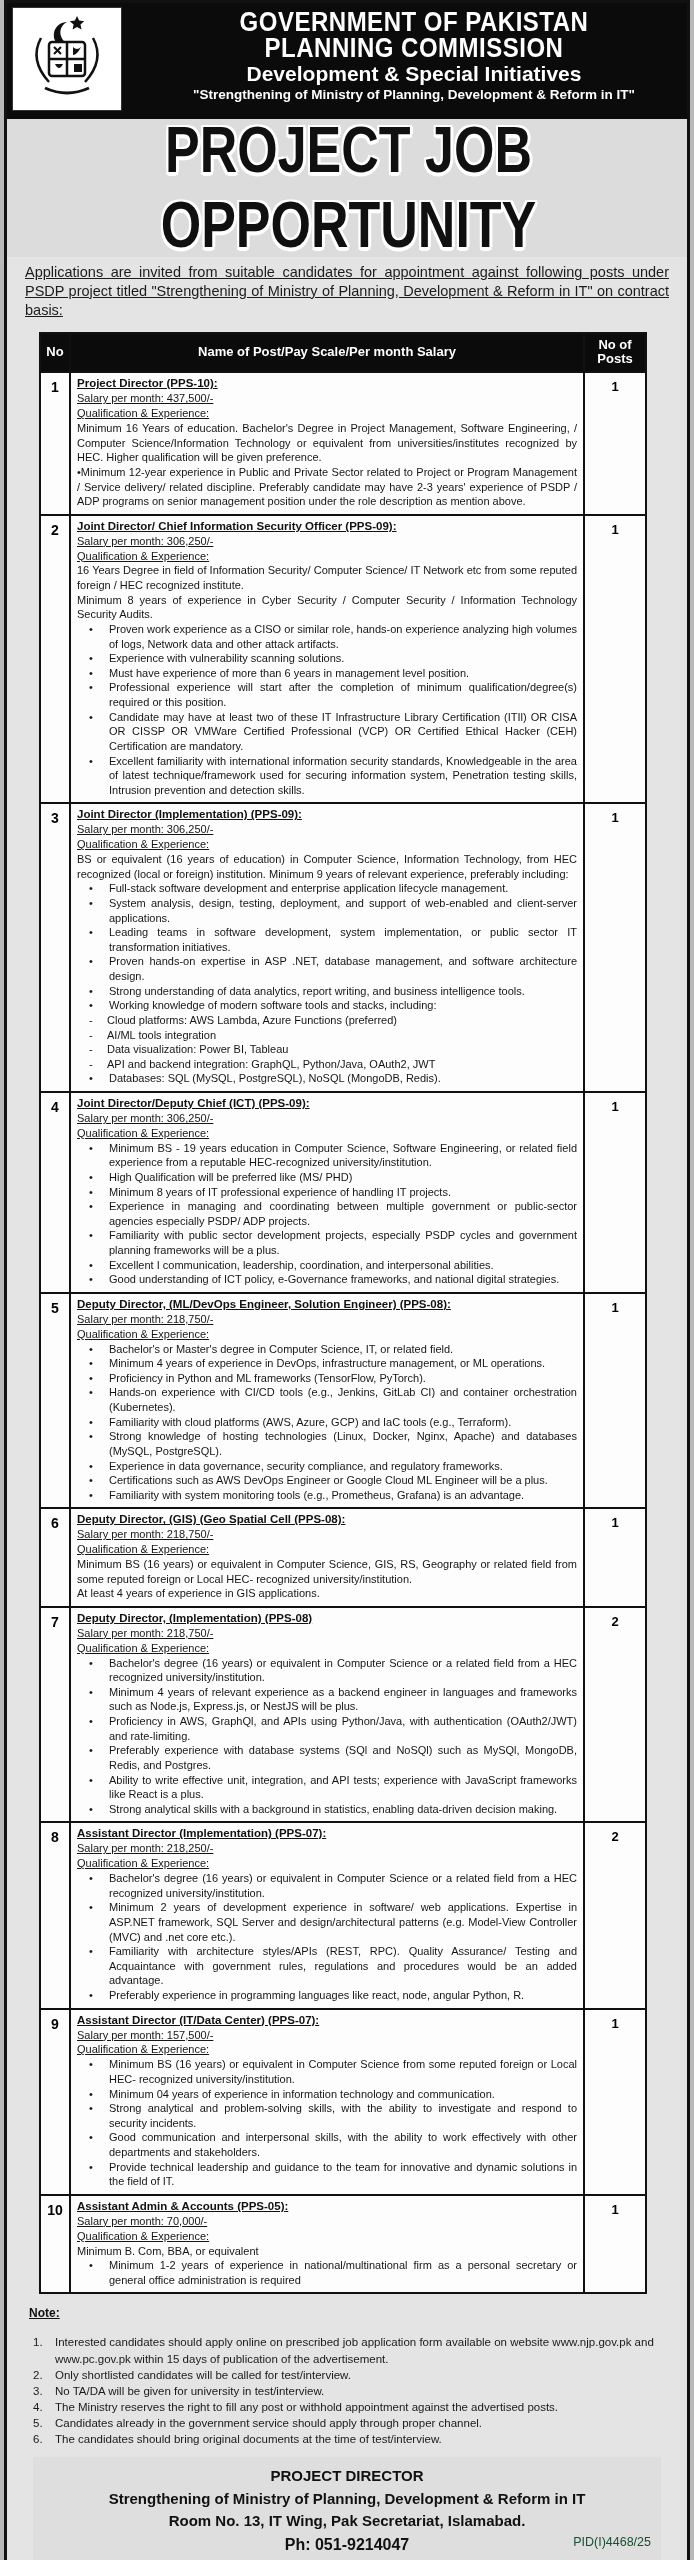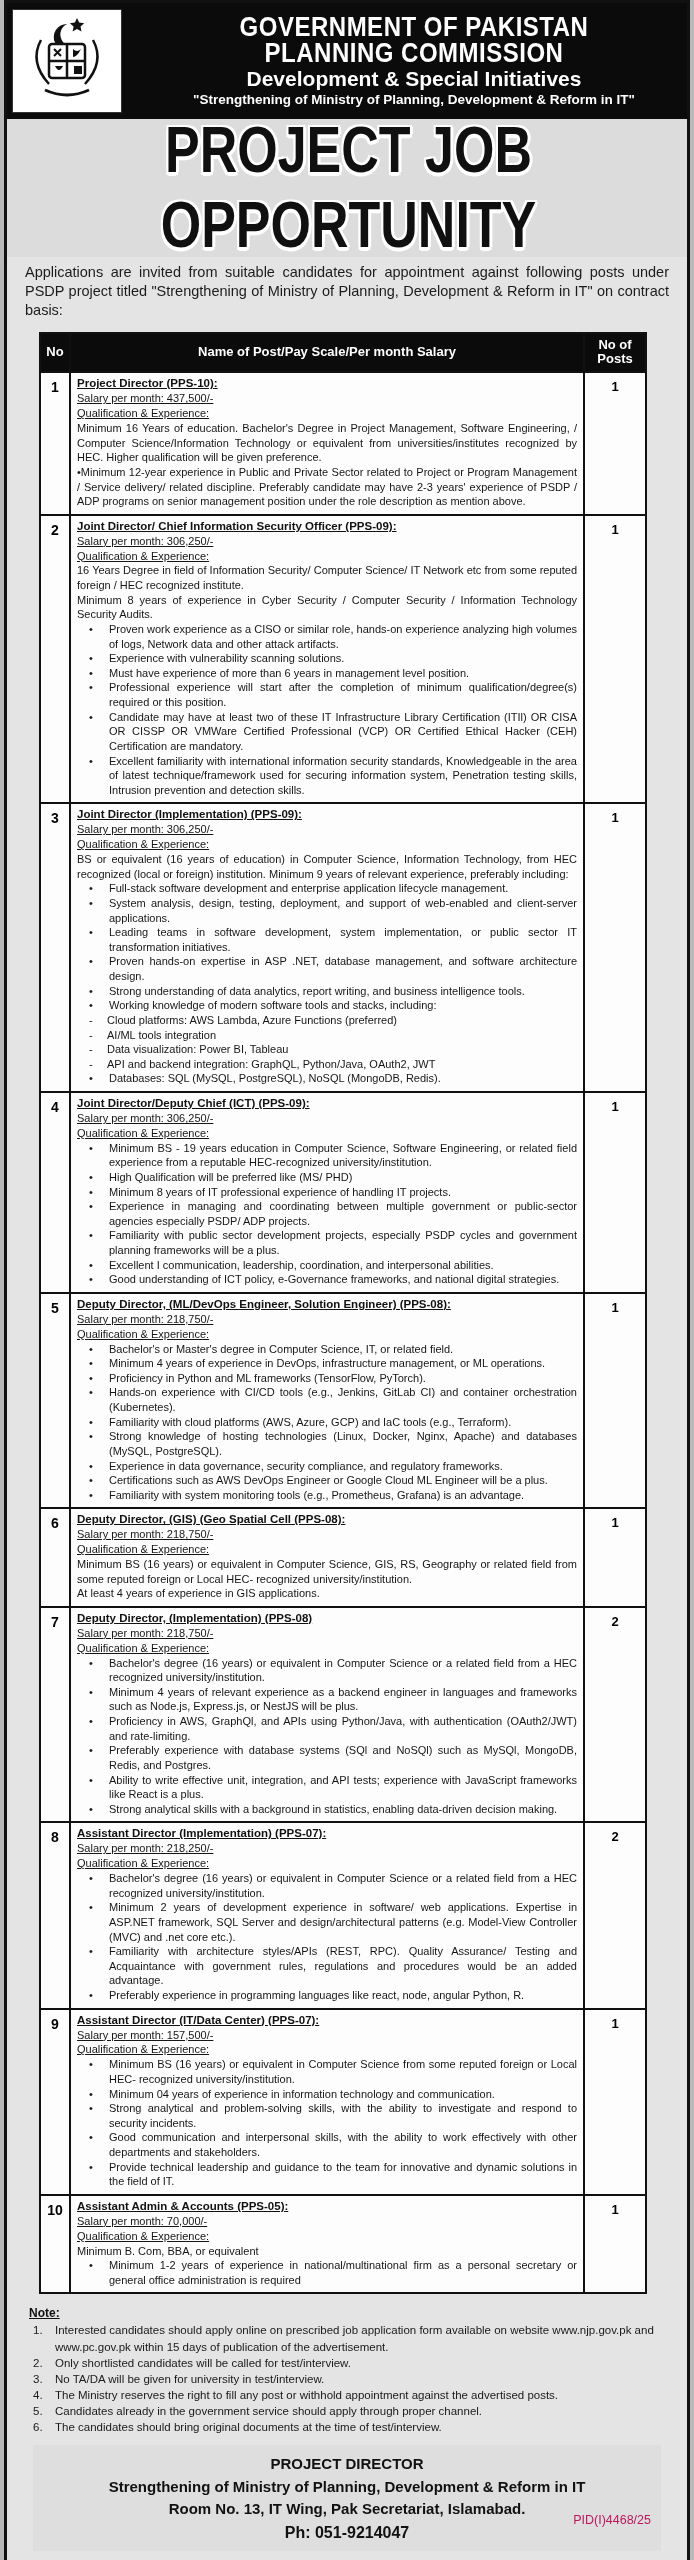--- a/index.html
+++ b/index.html
@@ -1,68 +1,68 @@
 <!DOCTYPE html>
 <html><head>
 <meta charset="utf-8">
 <style>
   html,body{margin:0;padding:0;background:#b9b9b9;}
   body{width:694px;font-family:"Liberation Sans",sans-serif;-webkit-font-smoothing:antialiased;}
   .ad{width:686px;margin:0 auto;background:#e4e4e4;border:3px solid #111;box-sizing:border-box;}
 
   
-  .hdr{background:#0b0b0b;display:flex;align-items:center;padding:4px 5px;gap:24px;min-height:108px;}
+  .hdr{background:#0b0b0b;display:flex;align-items:flex-start;padding:4px 5px;gap:24px;min-height:108px;}
   .hdr-box{background:#fff;width:108px;flex:0 0 108px;display:flex;flex-direction:column;align-items:center;justify-content:center;border:1px solid #333;}
   .hdr-center{flex:1;color:#fff;text-align:center;display:flex;flex-direction:column;justify-content:center;line-height:1.08;padding:2px 0;}
   .h1a{font-size:24px;font-weight:900;letter-spacing:.5px;transform:scaleY(1.15);}
   .h1b{font-size:24px;font-weight:900;letter-spacing:.5px;transform:scaleY(1.15);}
   .h1c{font-size:21px;font-weight:700;margin-top:2px;}
   .h1d{font-size:13.5px;font-weight:700;margin-top:3px;}
   .uraan-name{font-size:13px;font-weight:900;color:#1a1a1a;line-height:1.05;text-align:center;}
   .uraan-urdu{font-size:9px;color:#333;margin-top:2px;}
 
   
   .banner{background:#dcdcdc;text-align:center;padding:8px 0 10px 3px;}
   .banner-title{display:inline-block;font-size:52px;font-weight:900;letter-spacing:0px;color:#101010;transform:scaleY(1.25);
     text-shadow:-2px -2px 0 #fff,2px -2px 0 #fff,-2px 2px 0 #fff,2px 2px 0 #fff,0 3px 0 #fff,3px 0 0 #fff;}
 
   
-  .intro{padding:6px 18px 8px 18px;font-size:14.5px;color:#1c1c1c;text-align:justify;line-height:1.3;font-weight:500;}
+  .intro{padding:6px 18px 8px 18px;font-size:14.5px;color:#1c1c1c;text-align:justify;line-height:1.3;font-weight:500;text-decoration:underline;}
 
   
   table{border-collapse:collapse;margin:4px 30px 10px 32px;width:608px;background:#fcfcfc;}
   th{background:#0b0b0b;color:#fff;font-size:13px;font-weight:700;padding:4px 2px;border:2px solid #111;line-height:1.15;}
   td{border:2px solid #111;vertical-align:top;}
   td.col-no{width:24px;text-align:center;font-weight:700;font-size:14px;padding-top:6px;background:#fdfdfd;}
   td.col-posts{width:56px;text-align:center;font-weight:700;font-size:13px;padding-top:6px;background:#fdfdfd;}
   td.col-name{padding:3px 6px 5px 6px;background:#fdfdfd;}
   .post-title{font-size:11.5px;font-weight:700;text-decoration:underline;color:#111;line-height:1.3;}
   .salary{font-size:11px;text-decoration:underline;color:#161616;line-height:1.35;}
   .qual{font-size:11px;text-decoration:underline;color:#161616;line-height:1.35;}
   .line{position:relative;font-size:11px;color:#161616;line-height:1.33;text-align:justify;}
   .line.p{padding-left:0;}
   .line.b{padding-left:32px;}
   .line.d{padding-left:30px;}
   .line .marker{position:absolute;left:12px;top:0;}
   .line.d .marker{left:12px;}
 
   
   .notes{padding:2px 20px 4px 22px;}
-  .note-label{font-size:12px;font-weight:700;text-decoration:underline;color:#111;margin-bottom:2px;}
+  .note-label{font-size:12px;font-weight:700;text-decoration:underline;color:#111;margin-bottom:14px;}
   .note-item{position:relative;padding-left:26px;font-size:11.5px;color:#1a1a1a;line-height:1.4;text-align:left;}
   .note-item .note-num{position:absolute;left:4px;top:0;}
 
   
   .footer{background:#dedede;margin:6px 26px 10px 26px;padding:8px 10px 6px 10px;text-align:center;}
   .f1{font-size:15px;font-weight:700;color:#111;line-height:1.5;}
   .f2{font-size:15px;font-weight:700;color:#111;line-height:1.5;}
   .f3{font-size:15px;font-weight:700;color:#111;line-height:1.5;}
   .f4row{display:flex;align-items:flex-end;justify-content:center;position:relative;}
   .f4{font-size:16px;font-weight:700;color:#111;line-height:1.5;}
-  .pid{position:absolute;right:0;bottom:18px;font-size:12.5px;color:#be185d;font-weight:400;}
+  .pid{position:absolute;right:0;bottom:8px;font-size:12.5px;color:#14532d;font-weight:400;}
   .bottom-strip{height:8px;background:#0b0b0b;}
 </style>
 </head>
 <body>
 
 <div class="ad">
 
   <div class="hdr">
     <div class="hdr-box">
       <span>

